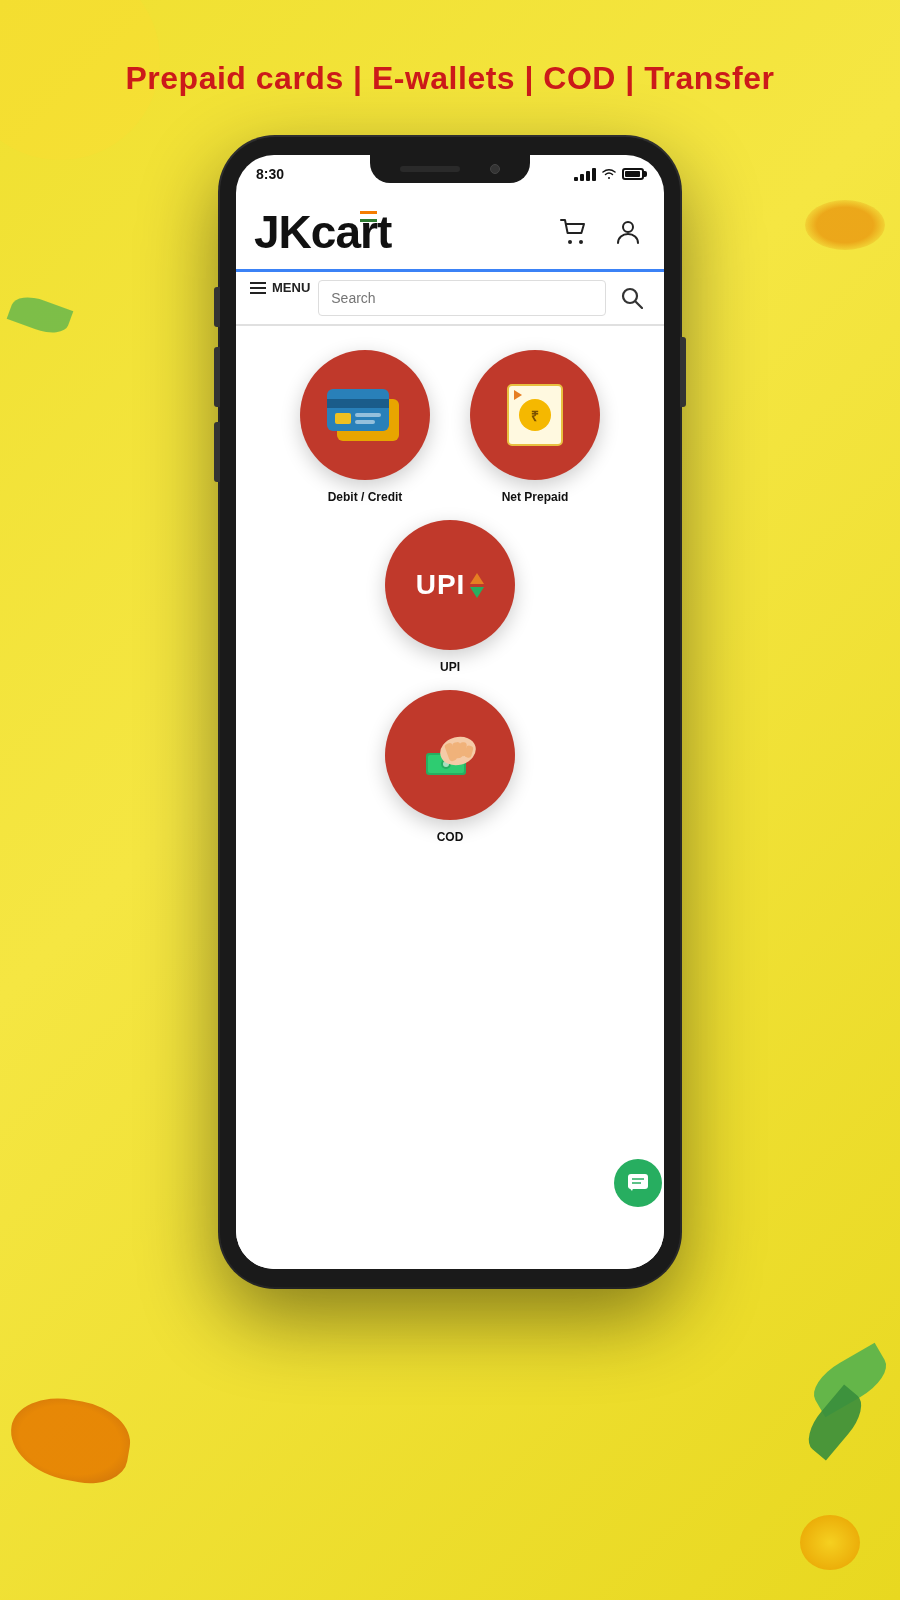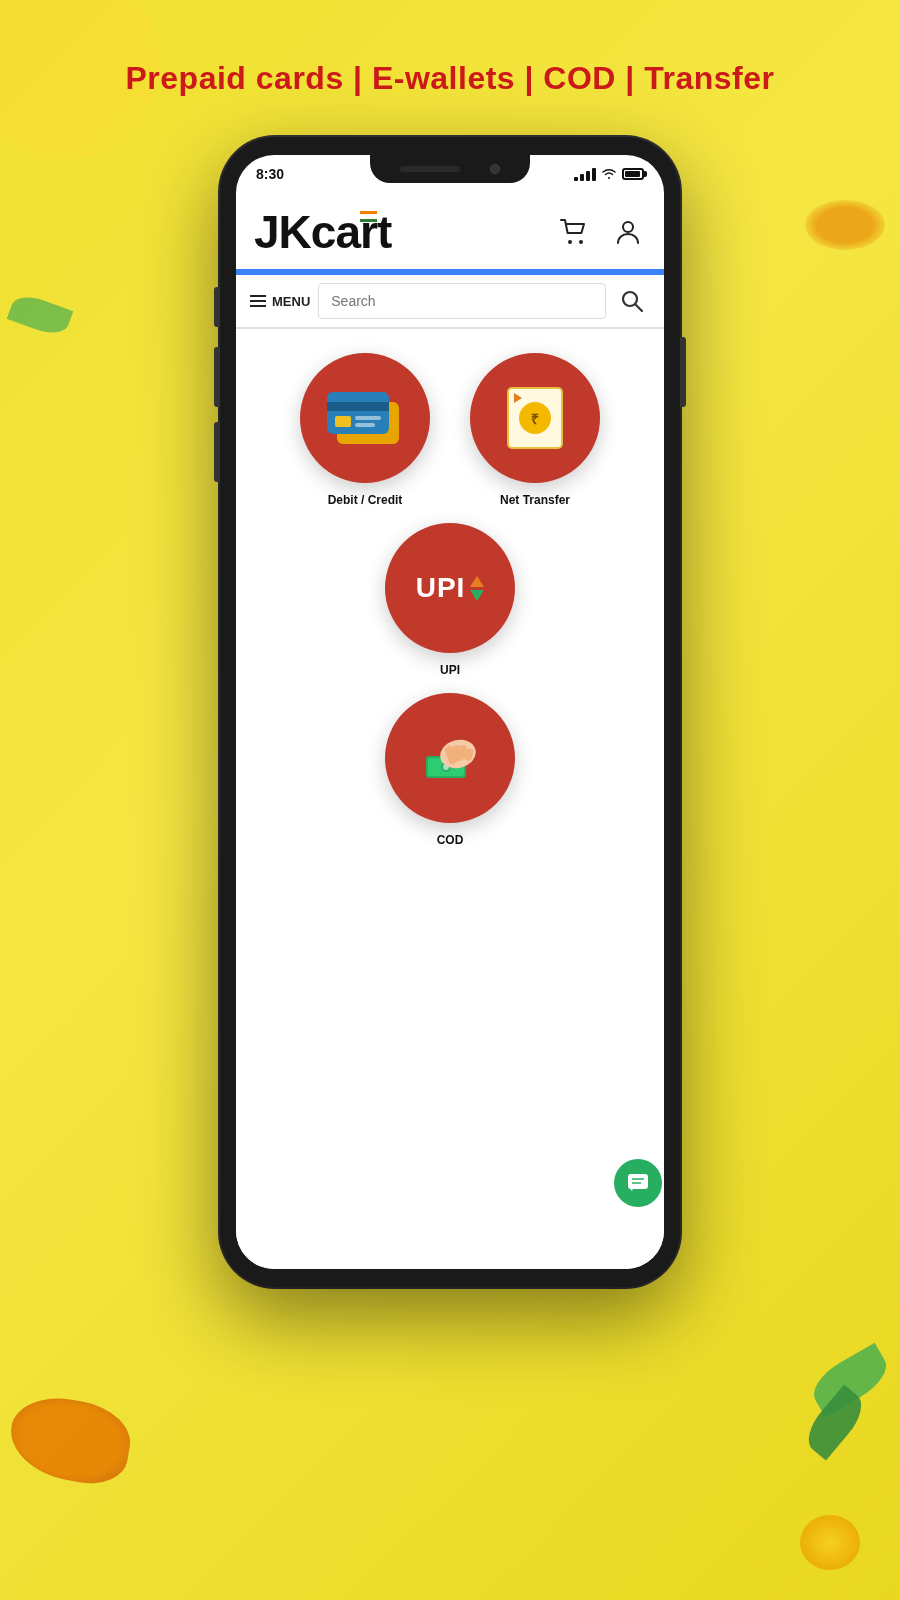--- a/index.html
+++ b/index.html
@@ -151,39 +151,39 @@
       flex-direction: column;
     }
 
     
     .app-header {
       padding: 12px 18px 10px;
       display: flex;
       align-items: center;
       justify-content: space-between;
       background: white;
-      border-bottom: 6px solid #3b82f6;
+      border-bottom: 3px solid #3b82f6;
       flex-shrink: 0;
     }
 
     .header-icons {
       display: flex;
       align-items: center;
       gap: 18px;
     }
     .header-icon-btn {
       width: 36px; height: 36px;
       display: flex; align-items: center; justify-content: center;
       cursor: pointer;
     }
 
     
     .nav-bar {
       display: flex;
-      align-items: center;
+      align-items: flex-start;
       padding: 8px 14px;
       gap: 8px;
       background: white;
       border-bottom: 2px solid #e0e0e0;
       flex-shrink: 0;
     }
 
     .menu-btn {
       display: flex;
       align-items: center;
@@ -545,21 +545,21 @@
           <div class="payment-item">
             <div class="payment-circle">
 
               <div style="position:relative;width:70px;height:70px;display:flex;align-items:center;justify-content:center;">
                 <div style="width:56px;height:62px;background:#fff9e0;border-radius:5px;border:2px solid #e8c040;display:flex;flex-direction:column;align-items:center;justify-content:center;position:relative;">
                   <div style="position:absolute;top:4px;left:5px;width:0;height:0;border-style:solid;border-width:5px 0 5px 8px;border-color:transparent transparent transparent #e67e22;"></div>
                   <div style="width:32px;height:32px;background:#f5b800;border-radius:50%;display:flex;align-items:center;justify-content:center;font-size:14px;font-weight:900;color:#7a5000;">₹</div>
                 </div>
               </div>
             </div>
-            <span class="payment-label">Net Transfer</span>
+            <span class="payment-label">Net Prepaid</span>
           </div>
 
         </div>
 
         <div class="payment-row">
 
           <div class="payment-item">
             <div class="payment-circle">
               <div style="display:flex;align-items:center;gap:3px;">
                 <span style="font-size:28px;font-weight:900;color:white;letter-spacing:1px;">UPI</span>

